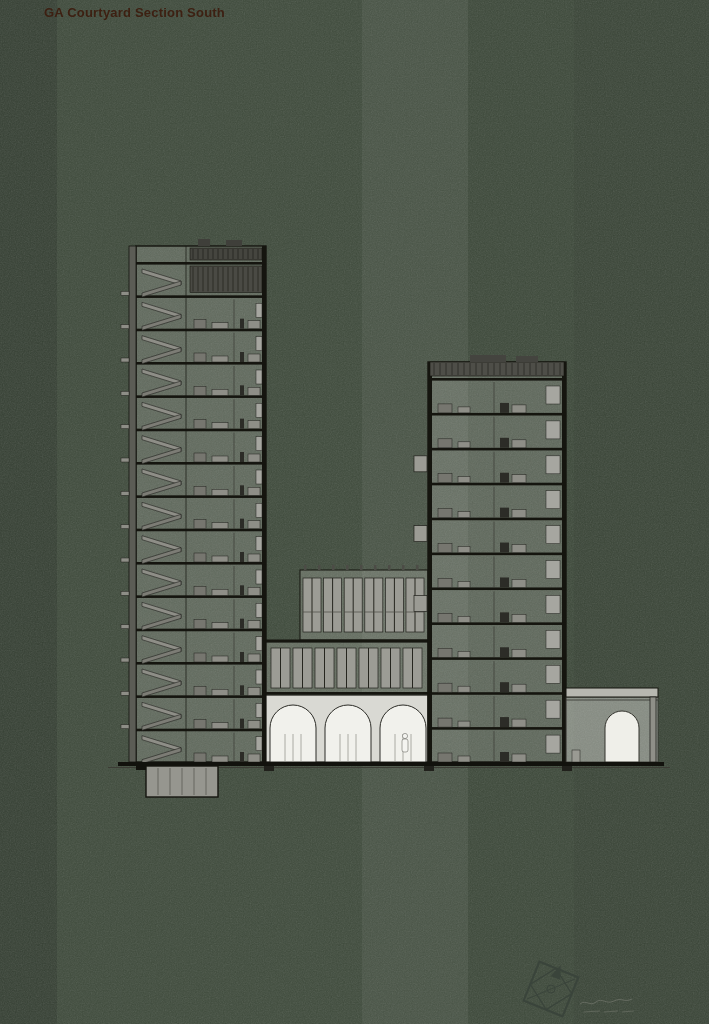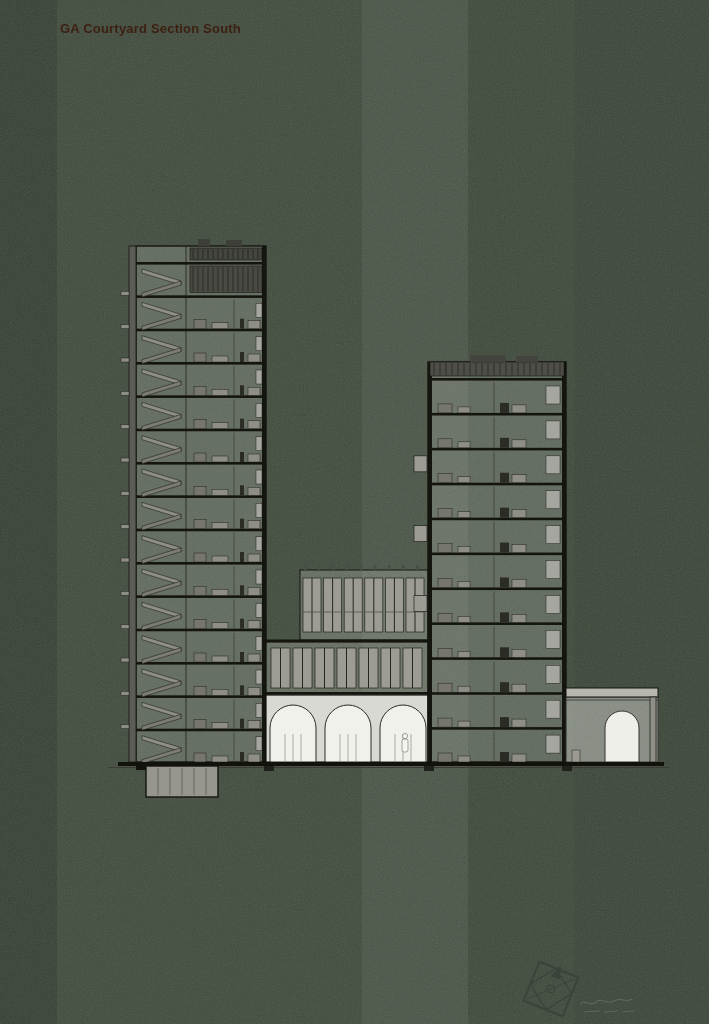--- a/index.html
+++ b/index.html
@@ -11,21 +11,21 @@
     background-image:linear-gradient(90deg,
       rgba(0,0,0,0.14) 0, rgba(0,0,0,0.14) 8%,
       rgba(0,0,0,0) 8%, rgba(0,0,0,0) 51%,
       rgba(255,255,255,0.05) 51%, rgba(255,255,255,0.05) 66%,
       rgba(0,0,0,0.03) 66%, rgba(0,0,0,0.03) 81%,
       rgba(0,0,0,0.08) 81%);
     font-family:"Liberation Sans", sans-serif;
   }
   .noise{position:absolute;left:0;top:0;width:709px;height:1024px;pointer-events:none;}
   .title{
-    position:absolute;left:44px;top:5px;margin:16px;
+    position:absolute;left:44px;top:5px;margin:0;
     font-size:13px;font-weight:bold;letter-spacing:0.2px;
     color:#3d2012;
   }
   .drawing{position:absolute;left:0;top:0;width:709px;height:1024px;}
 </style>
 </head>
 <body>
 
 <div class="page" style="background-color: rgb(63, 75, 60);">
 

